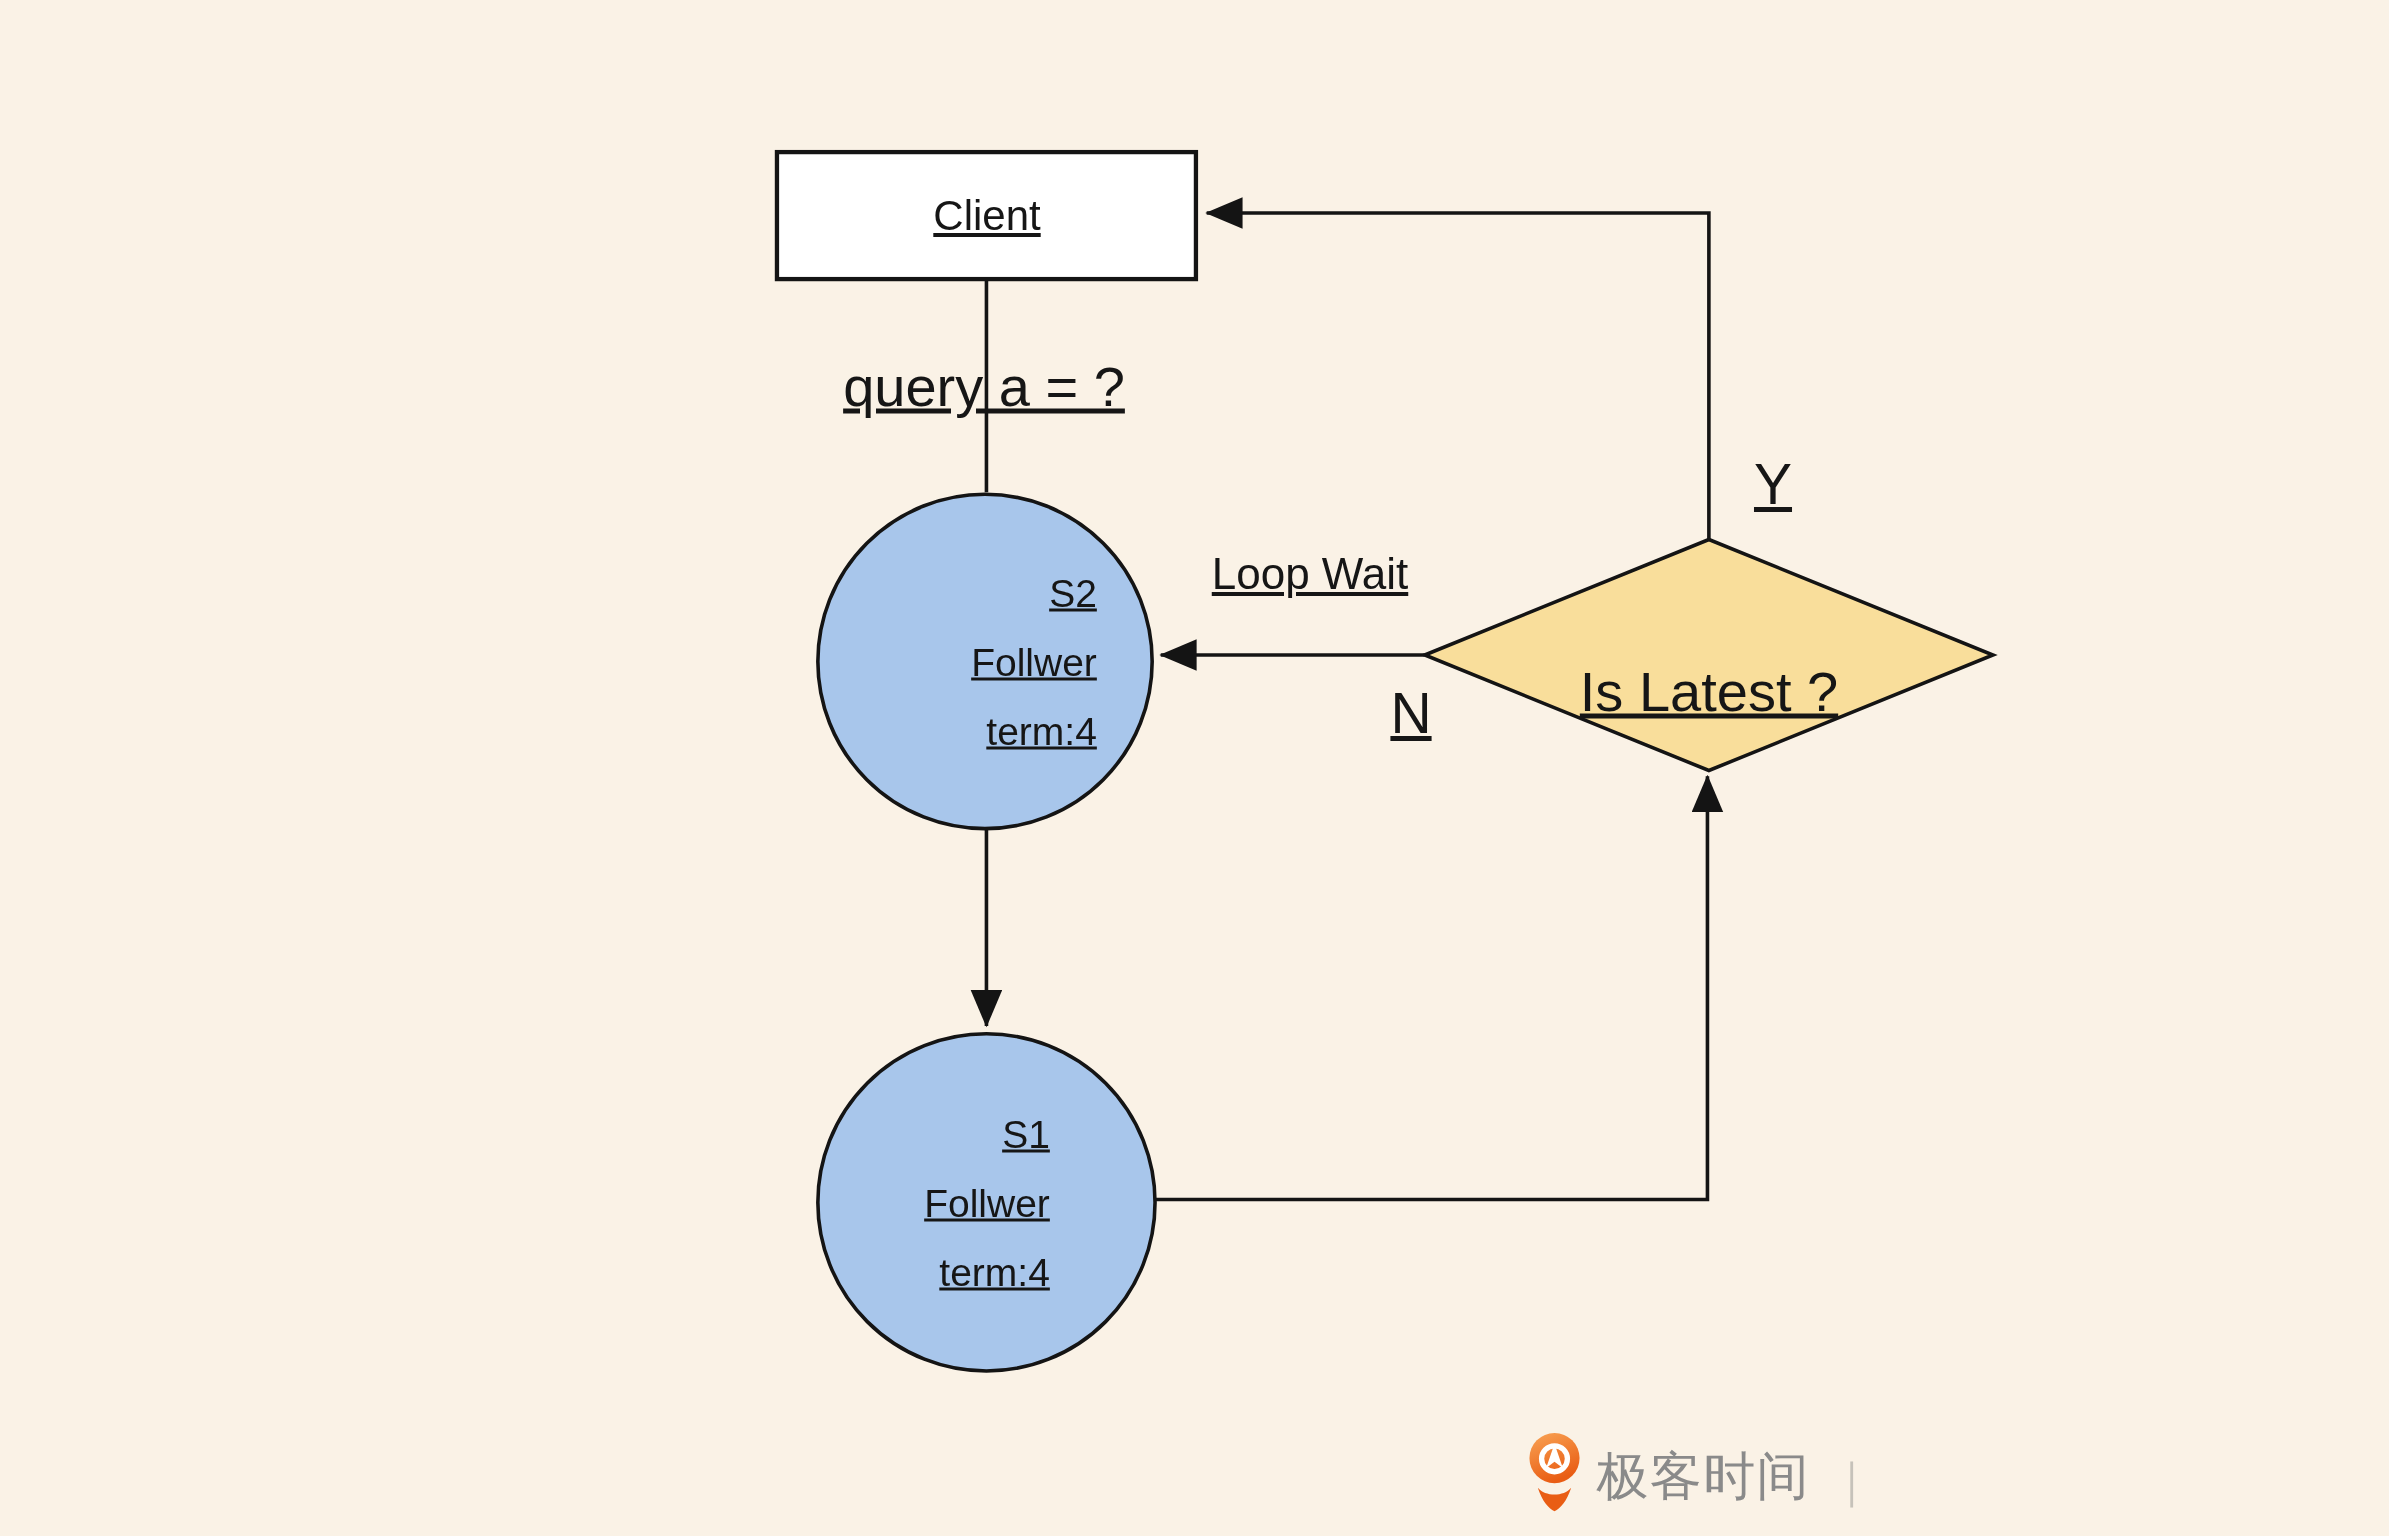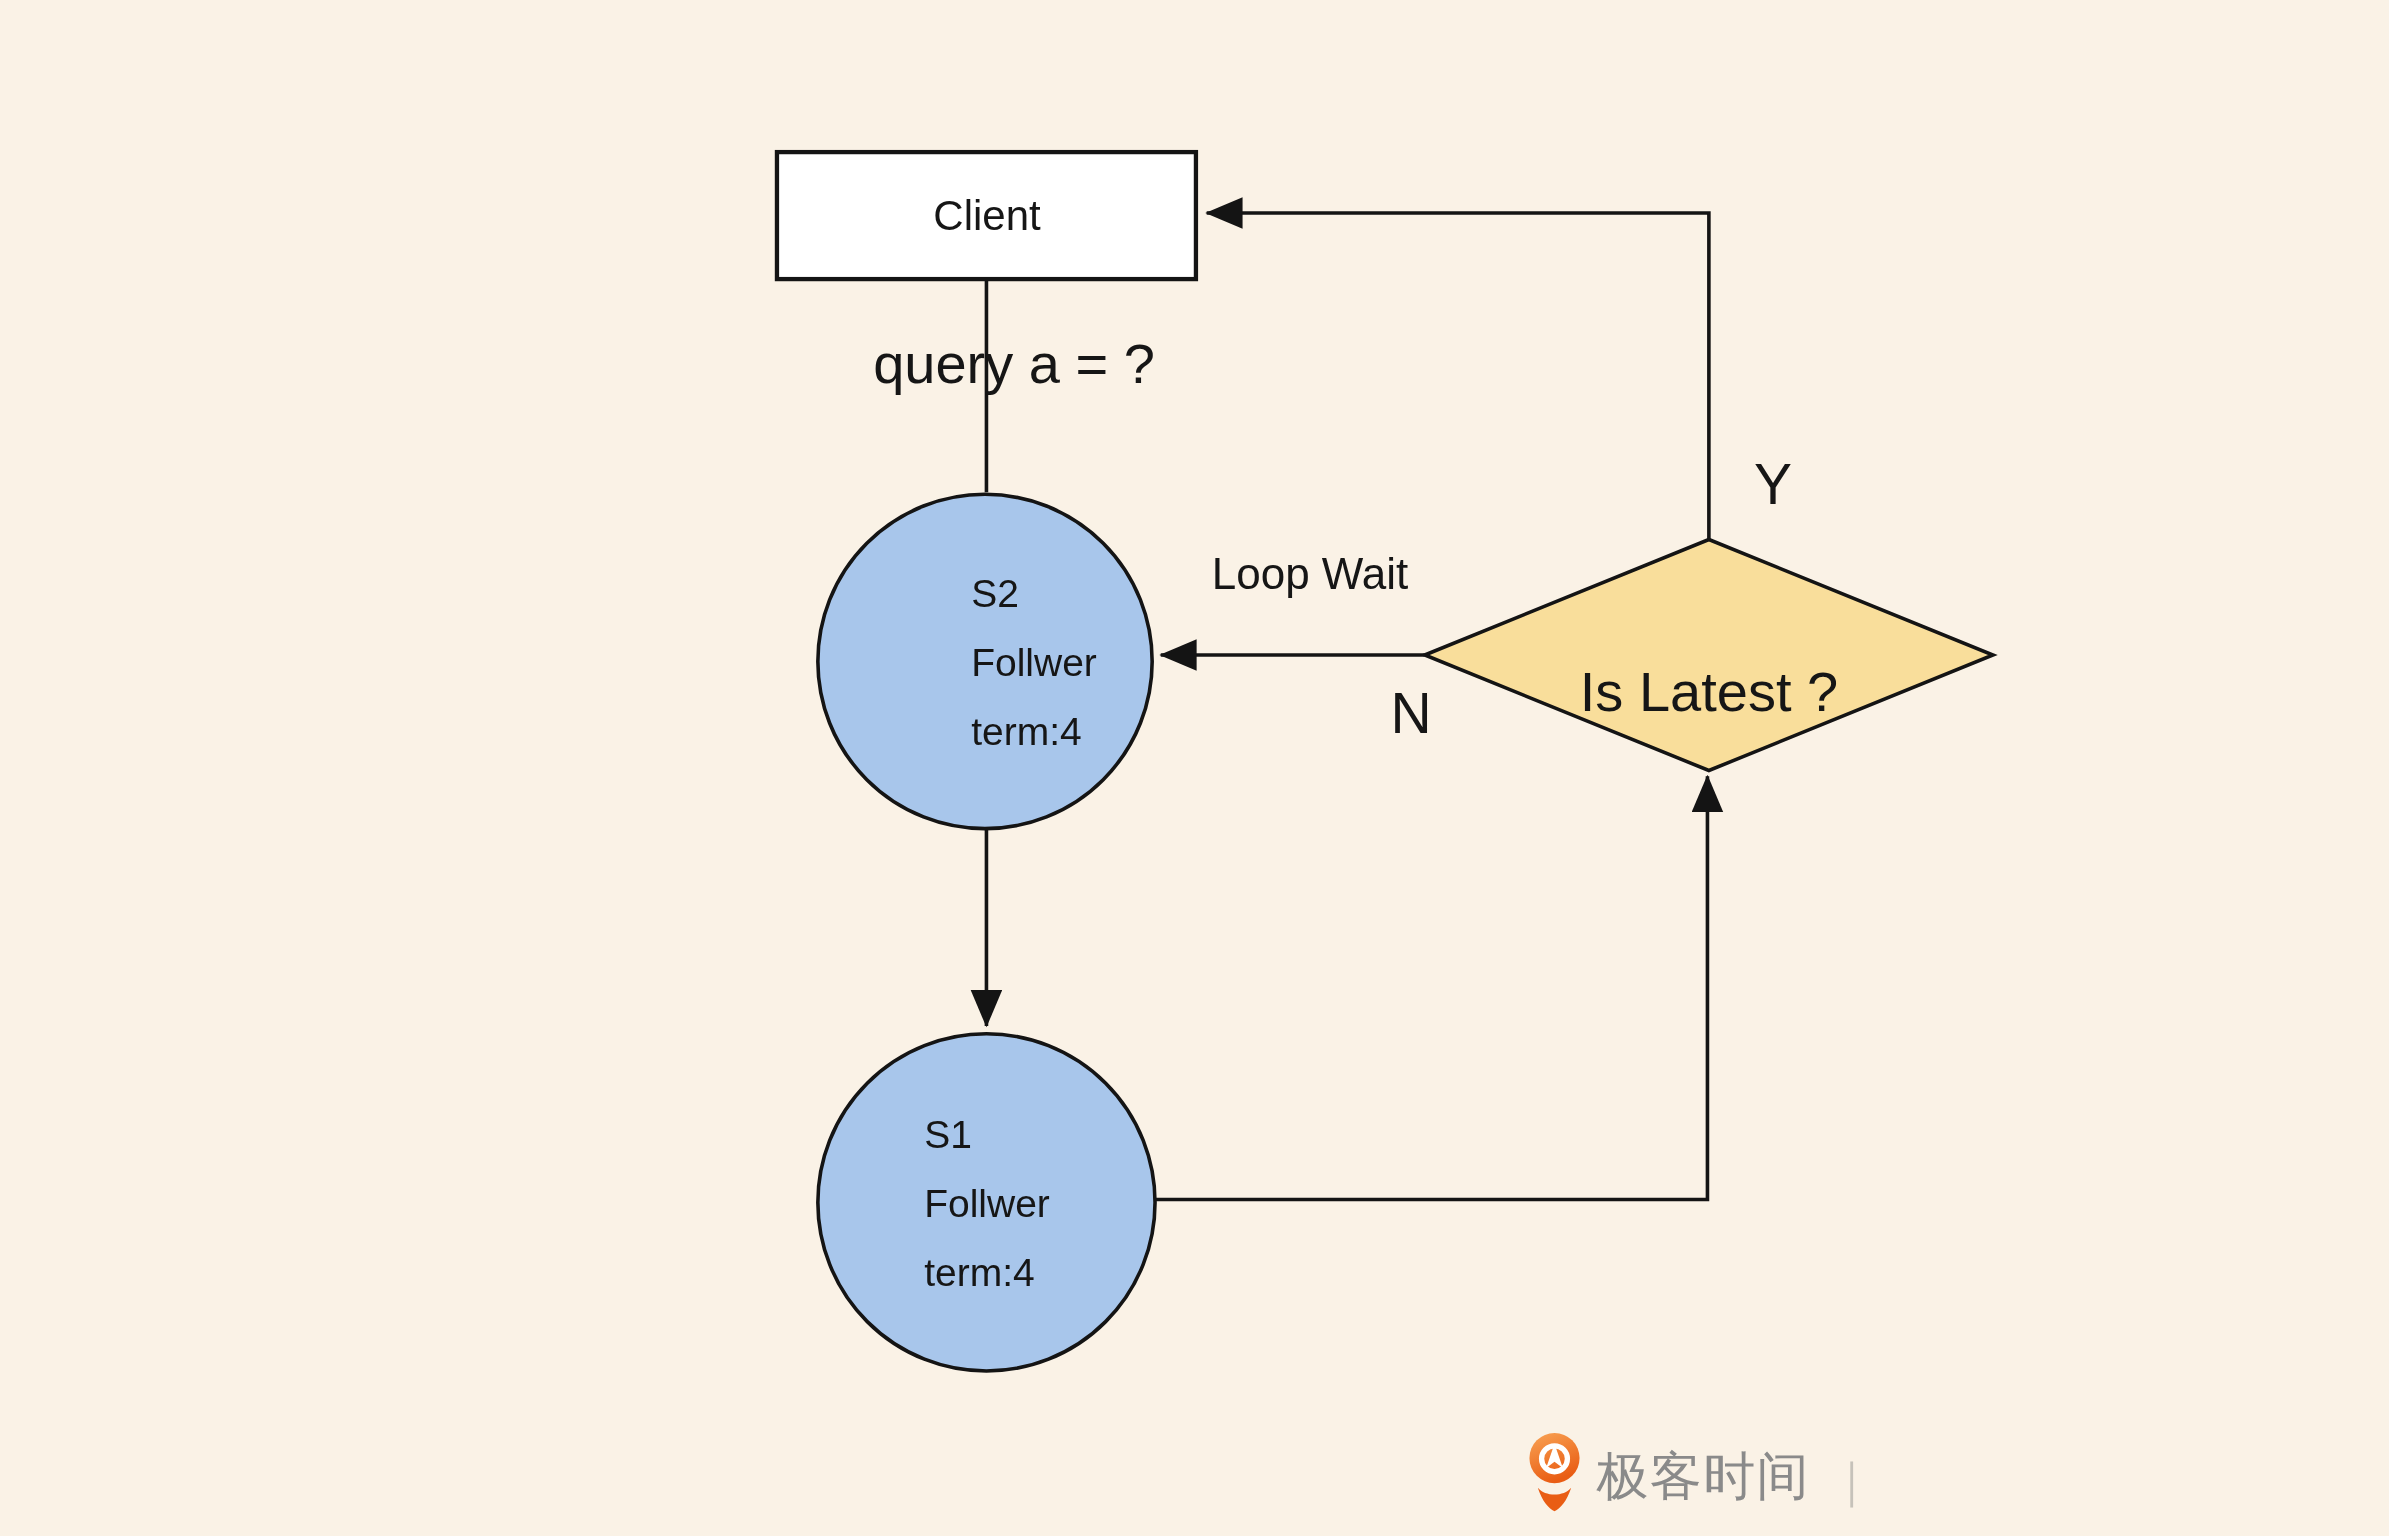--- a/index.html
+++ b/index.html
@@ -31,21 +31,22 @@
   .client-rect { fill: var(--box_fill); stroke-width: 6; }
   .node-circle { fill: var(--node_fill); stroke-width: 5; }
   .decision-poly { fill: var(--decision_fill); stroke-width: 5; }
   #arrowhead path { fill: var(--stroke); }
 
   .label {
     position: absolute;
     transform: translate(-50%, -50%);
     white-space: nowrap;
     color: #161616;
-    text-align: left;
+    text-align: right;
+    text-decoration: underline;
   }
   .client-label  { font-size: 42px; }
   .edge-label-lg { font-size: 56px; }
   .edge-label-md { font-size: 44px; }
   .yn-label      { font-size: 57px; }
   .decision-label{ font-size: 56px; margin-top: 36px; }
   .node-label {
     font-size: 39px;
     line-height: 69px;
   }
@@ -87,21 +88,21 @@
     <path class="edge" d="M1608 1672 L2380 1672 L2380 1082" marker-end="url(#arrowhead)"></path>
 
     <rect class="shape client-rect" x="1083" y="212" width="584" height="177"></rect>
     <circle class="shape node-circle" cx="1373" cy="922" r="233"></circle>
     <circle class="shape node-circle" cx="1375" cy="1676" r="235"></circle>
     <polygon class="shape decision-poly" points="1986,913 2382,752 2778,913 2382,1074"></polygon>
   </svg>
 
   <div class="label client-label" style="left:987px; top:216px;">Client</div>
 
-  <div class="label edge-label-lg" style="left:984px; top:363px;margin-left:30px;">query a = ?</div>
+  <div class="label edge-label-lg" style="left:984px; top:386px;">query a = ?</div>
 
   <div class="label node-label" style="left:1034px; top:662px;">
     <div>S2</div>
     <div>Follwer</div>
     <div>term:4</div>
   </div>
 
   <div class="label edge-label-md" style="left:1310px; top:574px;">Loop Wait</div>
 
   <div class="label yn-label" style="left:1411px; top:713px;">N</div>

